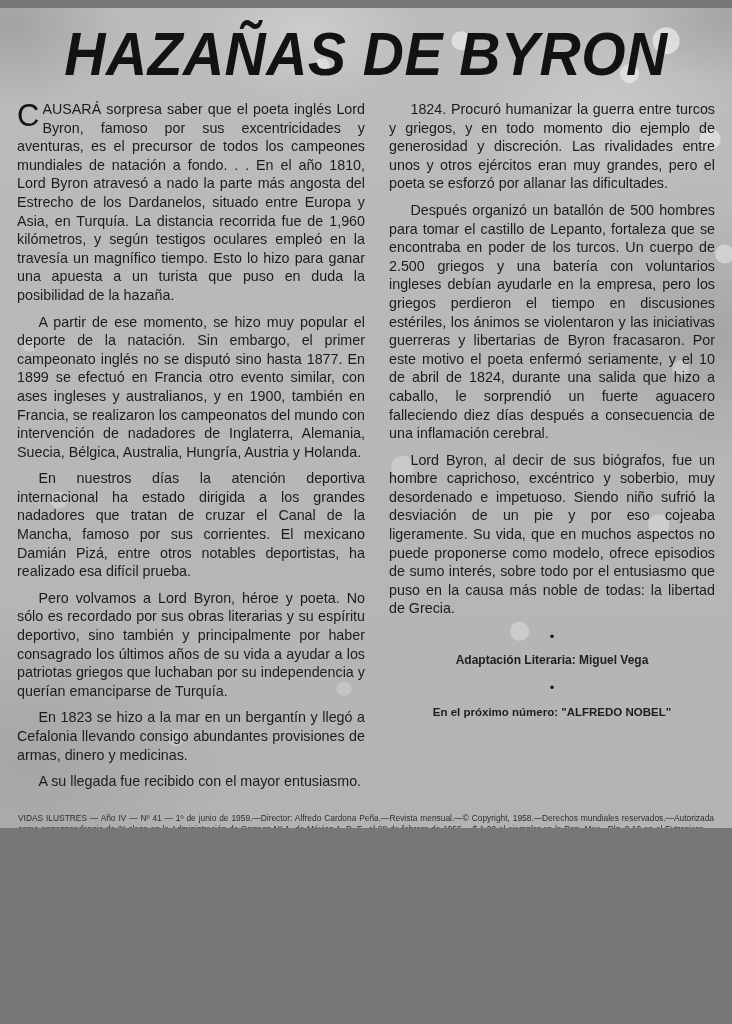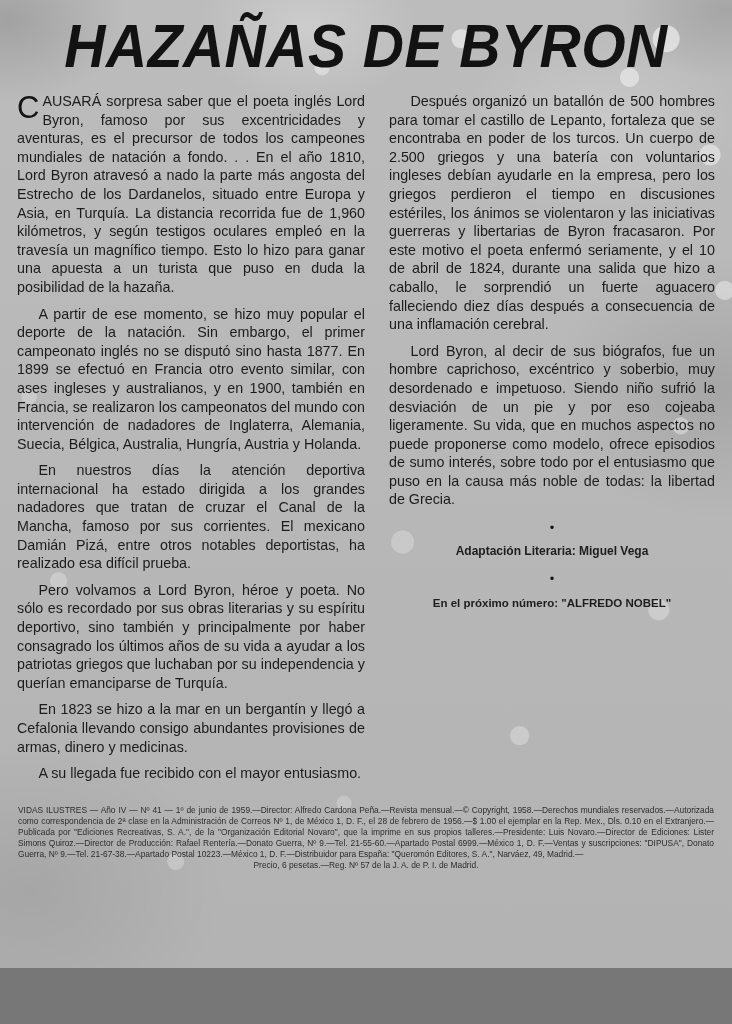--- a/index.html
+++ b/index.html
@@ -1,19 +1,19 @@
 <!DOCTYPE html>
 <html><head>
 <meta charset="utf-8">
 <style>
   html,body { margin:0; padding:0; background:#777; }
   .page {
     position:relative;
-    width:732px; height:968px;
-    margin:0 auto;
+    width:732px; height:820px;
+    margin:8px auto;
     box-sizing:border-box;
     overflow:hidden;
     font-family:"Liberation Sans", sans-serif;
     color:#1b1b1b;
     background-color:#b8b8b8;
     background-image:
       radial-gradient(circle at 91% 4%, rgba(255,255,255,.55) 0 13px, transparent 14px),
       radial-gradient(circle at 86% 8%, rgba(255,255,255,.45) 0 9px, transparent 10px),
       radial-gradient(circle at 63% 4%, rgba(255,255,255,.5) 0 9px, transparent 10px),
       radial-gradient(circle at 44% 7%, rgba(255,255,255,.4) 0 7px, transparent 8px),
@@ -115,20 +115,21 @@
     <div class="col col-left">
       <p class="first-para"><span class="dropcap">C</span><span>AUSARÁ sorpresa saber que el poeta inglés Lord Byron, famoso por sus excentricidades y aventuras, es el precursor de todos los campeones mundiales de natación a fondo. . . En el año 1810, Lord Byron atravesó a nado la parte más angosta del Estrecho de los Dardanelos, situado entre Europa y Asia, en Turquía. La distancia recorrida fue de 1,960 kilómetros, y según testigos oculares empleó en la travesía un magnífico tiempo. Esto lo hizo para ganar una apuesta a un turista que puso en duda la posibilidad de la hazaña.</span></p>
       <p>A partir de ese momento, se hizo muy popular el deporte de la natación. Sin embargo, el primer campeonato inglés no se disputó sino hasta 1877. En 1899 se efectuó en Francia otro evento similar, con ases ingleses y australianos, y en 1900, también en Francia, se realizaron los campeonatos del mundo con intervención de nadadores de Inglaterra, Alemania, Suecia, Bélgica, Australia, Hungría, Austria y Holanda.</p>
       <p>En nuestros días la atención deportiva internacional ha estado dirigida a los grandes nadadores que tratan de cruzar el Canal de la Mancha, famoso por sus corrientes. El mexicano Damián Pizá, entre otros notables deportistas, ha realizado esa difícil prueba.</p>
       <p>Pero volvamos a Lord Byron, héroe y poeta.  No sólo es recordado por sus obras literarias y su espíritu deportivo, sino también y principalmente por haber consagrado los últimos años de su vida a ayudar a los patriotas griegos que luchaban por su independencia y querían emanciparse de Turquía.</p>
       <p>En 1823 se hizo a la mar en un bergantín y llegó a Cefalonia llevando consigo abundantes provisiones de armas, dinero y medicinas.</p>
       <p>A su llegada fue recibido con el mayor entusiasmo.</p>
     </div>
 
     <div class="col col-right">
+      <p>1824.  Procuró humanizar la guerra entre turcos y griegos, y en todo momento dio ejemplo de generosidad y discreción. Las rivalidades entre unos y otros ejércitos eran muy grandes, pero el poeta se esforzó por allanar las dificultades.</p>
       <p>Después organizó un batallón de 500 hombres para tomar el castillo de Lepanto, fortaleza que se encontraba en poder de los turcos.  Un cuerpo de 2.500 griegos y una batería con voluntarios ingleses debían ayudarle en la empresa, pero los griegos perdieron el tiempo en discusiones estériles, los ánimos se violentaron y las iniciativas guerreras y libertarias de Byron fracasaron.  Por este motivo el poeta enfermó seriamente, y el 10 de abril de 1824, durante una salida que hizo a caballo, le sorprendió un fuerte aguacero falleciendo diez días después a consecuencia de una inflamación cerebral.</p>
       <p>Lord Byron, al decir de sus biógrafos, fue un hombre caprichoso, excéntrico y soberbio, muy desordenado e impetuoso.  Siendo niño sufrió la desviación de un pie y por eso cojeaba ligeramente. Su vida, que en muchos aspectos no puede proponerse como modelo, ofrece episodios de sumo interés, sobre todo por el entusiasmo que puso en la causa más noble de todas: la libertad de Grecia.</p>
 
       <div class="divider-dot">•</div>
 
       <div class="credits">
         <div>Adaptación Literaria: Miguel Vega</div>
       </div>
 
       <div class="divider-dot">•</div>

